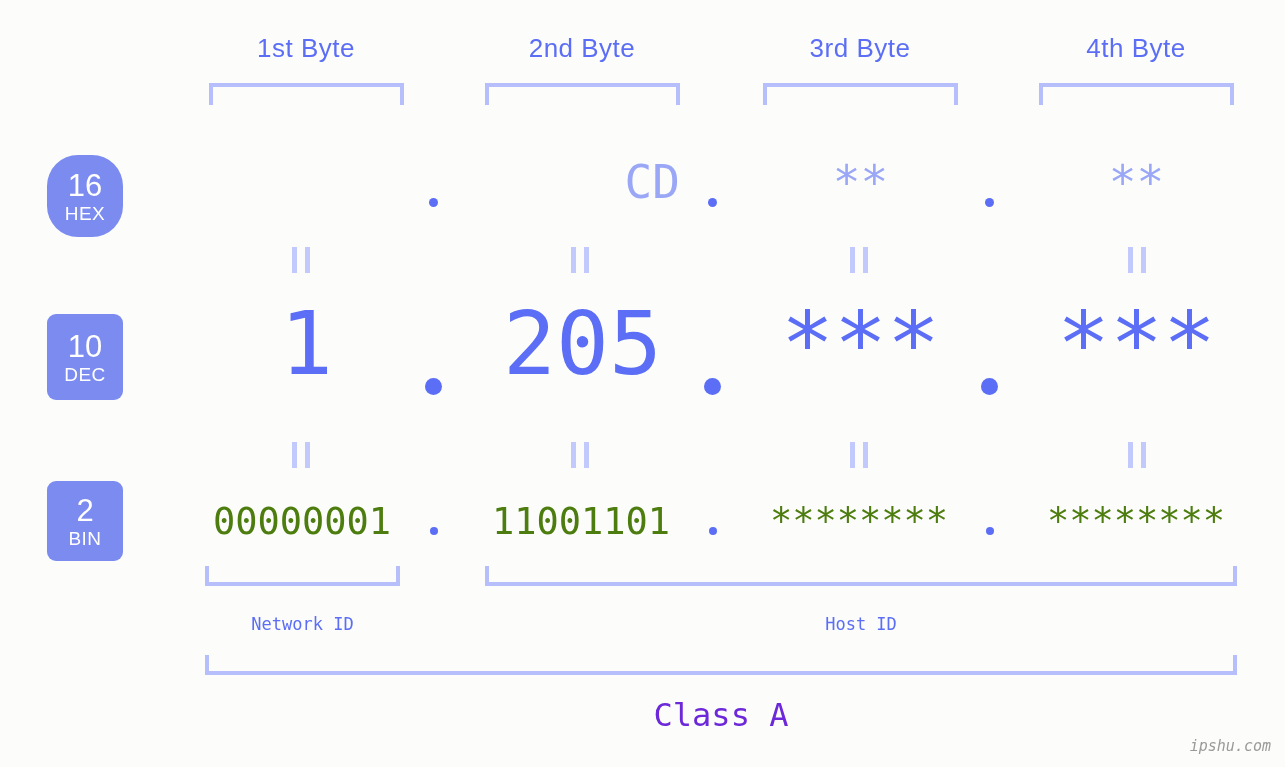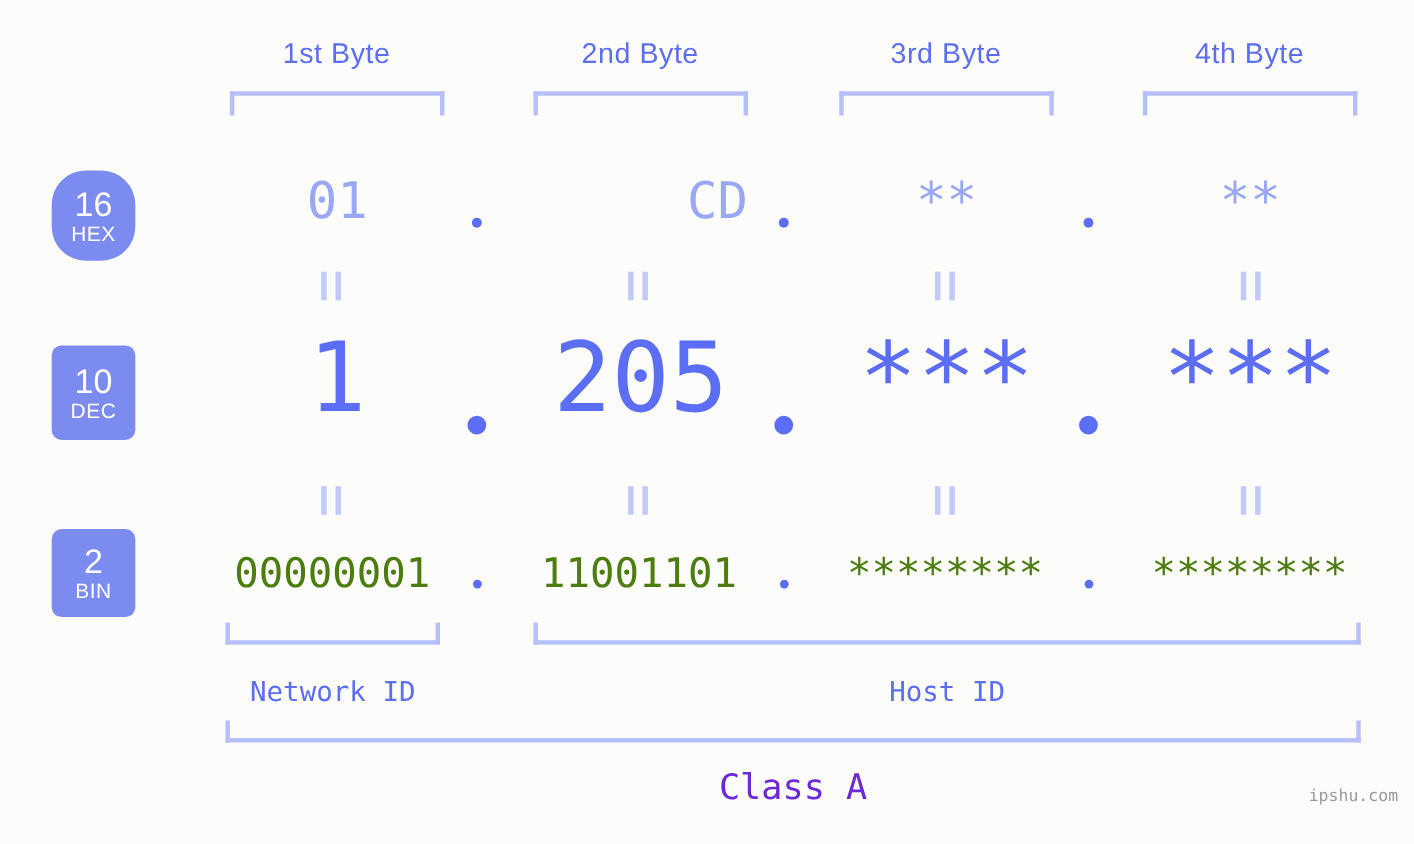--- a/index.html
+++ b/index.html
@@ -124,42 +124,43 @@
     display: block;
     width: 5px;
     height: 100%;
     background: #c2c9fc;
   }
 
   
   .section-label {
     position: absolute;
     font-family: "DejaVu Sans Mono", monospace;
-    font-size: 25px;
+    font-size: 17px;
     color: #5b6ef5;
     text-align: center;
     white-space: nowrap;
   }
   .class-label {
     position: absolute;
     font-family: "DejaVu Sans Mono", monospace;
     font-size: 32px;
     color: #6d28d9;
     text-align: center;
     white-space: nowrap;
   }
 
   
   #watermark {
     position: absolute;
     right: 14px;
-    bottom: 35px;
+    bottom: 12px;
     font-family: "DejaVu Sans Mono", monospace;
     font-size: 15px;
     color: #9a9a9a;
+    font-style: italic;
   }
 </style>
 </head>
 <body>
 
 <div class="stage">
 
   <div class="byte-label" style="left:208px; width:196px;">1st Byte</div>
   <div class="byte-label" style="left:484px; width:196px;">2nd Byte</div>
   <div class="byte-label" style="left:762px; width:196px;">3rd Byte</div>
@@ -176,21 +177,20 @@
   </div>
   <div class="badge" id="badge-dec">
     <div class="num">10</div>
     <div class="nm">DEC</div>
   </div>
   <div class="badge" id="badge-bin">
     <div class="num">2</div>
     <div class="nm">BIN</div>
   </div>
 
-  <div class="cell hex-val" style="left:209px; width:195px;">01</div>
   <div class="dot dot-hex" style="left:429px;"></div>
   <div class="cell hex-val" style="left:485px; width:195px;text-align:right;">CD</div>
   <div class="dot dot-hex" style="left:708px;"></div>
   <div class="cell hex-val" style="left:763px; width:195px;">**</div>
   <div class="dot dot-hex" style="left:985px;"></div>
   <div class="cell hex-val" style="left:1039px; width:195px;">**</div>
 
   <div class="eq" style="left:292px; top:247px;">
       <span></span>
       <span></span>

